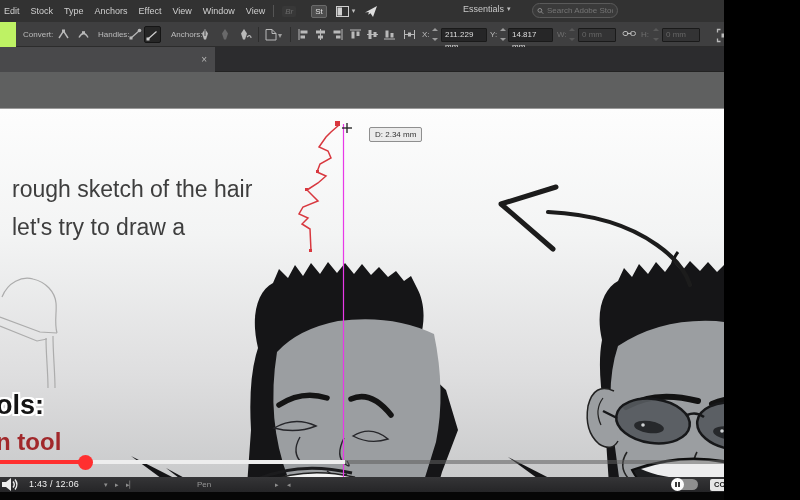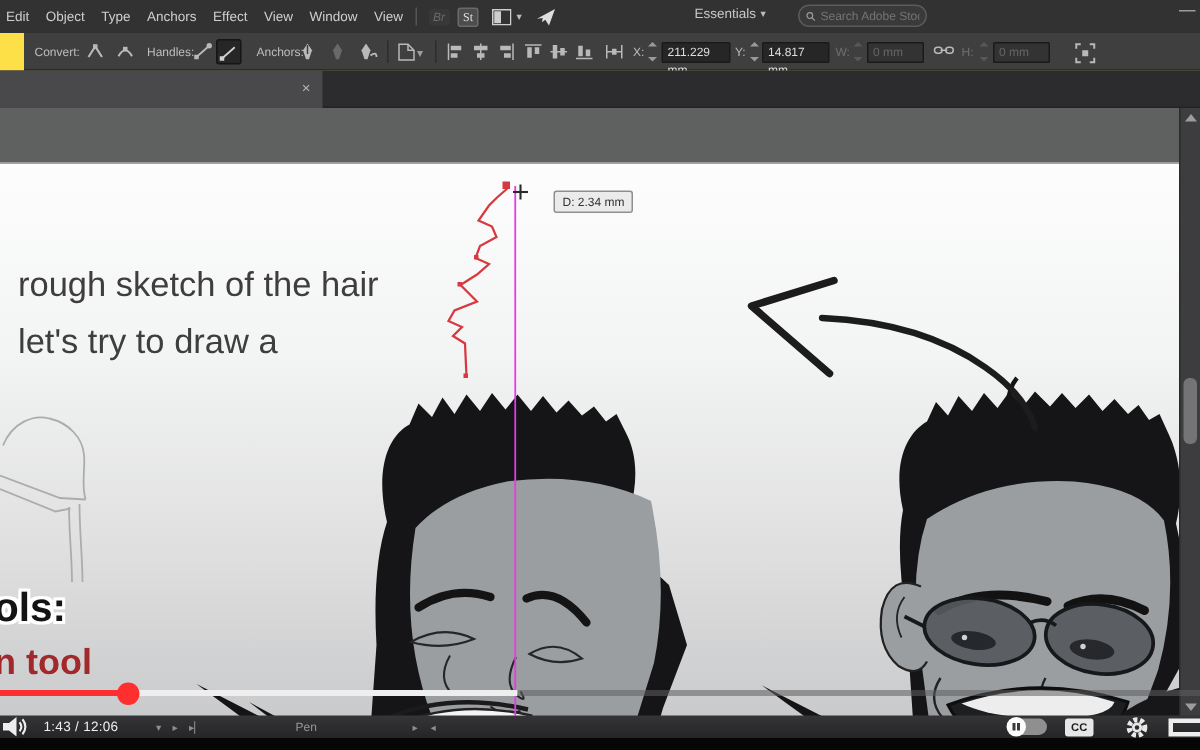--- a/index.html
+++ b/index.html
@@ -1,17 +1,17 @@
 <!DOCTYPE html>
 <html><head>
 <meta charset="utf-8">
 <style>
   html,body{margin:0;padding:0;background:#000;}
   *{box-sizing:border-box;font-family:"Liberation Sans","DejaVu Sans",sans-serif;}
-  .screen{position:relative;width:800px;height:500px;overflow:hidden;background:#fde047;}
+  .screen{position:relative;width:724px;height:500px;overflow:hidden;background:#bef264;}
 
   
   .menubar{position:absolute;top:0;left:0;width:800px;height:22px;background:#323232;z-index:10;
            display:flex;align-items:center;font-size:9px;color:#cfcfcf;}
   .menu-items{display:flex;gap:11px;padding-left:4px;align-items:center;}
   .mi{cursor:default;}
   .msep{width:1px;height:12px;background:#555;margin:0 8px;}
   .badge{font-size:8px;padding:1px 3px;border-radius:2px;}
   .badge.dim{color:#6a6a6a;background:#383838;font-style:italic;}
   .badge.lit{color:#e0e0e0;background:#4d4d4d;border:1px solid #6a6a6a;}
@@ -92,31 +92,31 @@
   .bottom-black{position:absolute;top:492px;left:0;width:800px;height:8px;background:#060606;z-index:8;}
 </style>
 </head>
 <body>
 
 <div class="screen">
 
   <div class="menubar">
     <div class="menu-items">
       <span class="mi">Edit</span>
-      <span class="mi">Object</span>
+      <span class="mi">Stock</span>
       <span class="mi">Type</span>
       <span class="mi">Anchors</span>
       <span class="mi">Effect</span>
       <span class="mi">View</span>
       <span class="mi">Window</span>
       <span class="mi">View</span>
     </div>
     <span class="msep"></span>
     <span class="badge dim">Br</span>
-    <span class="badge lit" style="margin-left:5px;font-family:Liberation Serif, serif;">St</span>
+    <span class="badge lit" style="margin-left:15px;">St</span>
     <span class="mb-ico">
       <svg width="13" height="11">
           <rect x="0.5" y="0.5" width="12" height="10" fill="none" stroke="#cfcfcf"></rect>
           <rect x="1.5" y="1.5" width="4.5" height="8" fill="#cfcfcf"></rect>
         </svg>
       <span class="chev">▾</span>
     </span>
     <span class="mb-ico">
       <svg width="14" height="13" viewBox="0 0 14 13">
           <path d="M1,7.5 L13,1 L9,12 L6.5,8.2 L4.3,9.8 L4.8,7 Z" fill="#dedede"></path>

